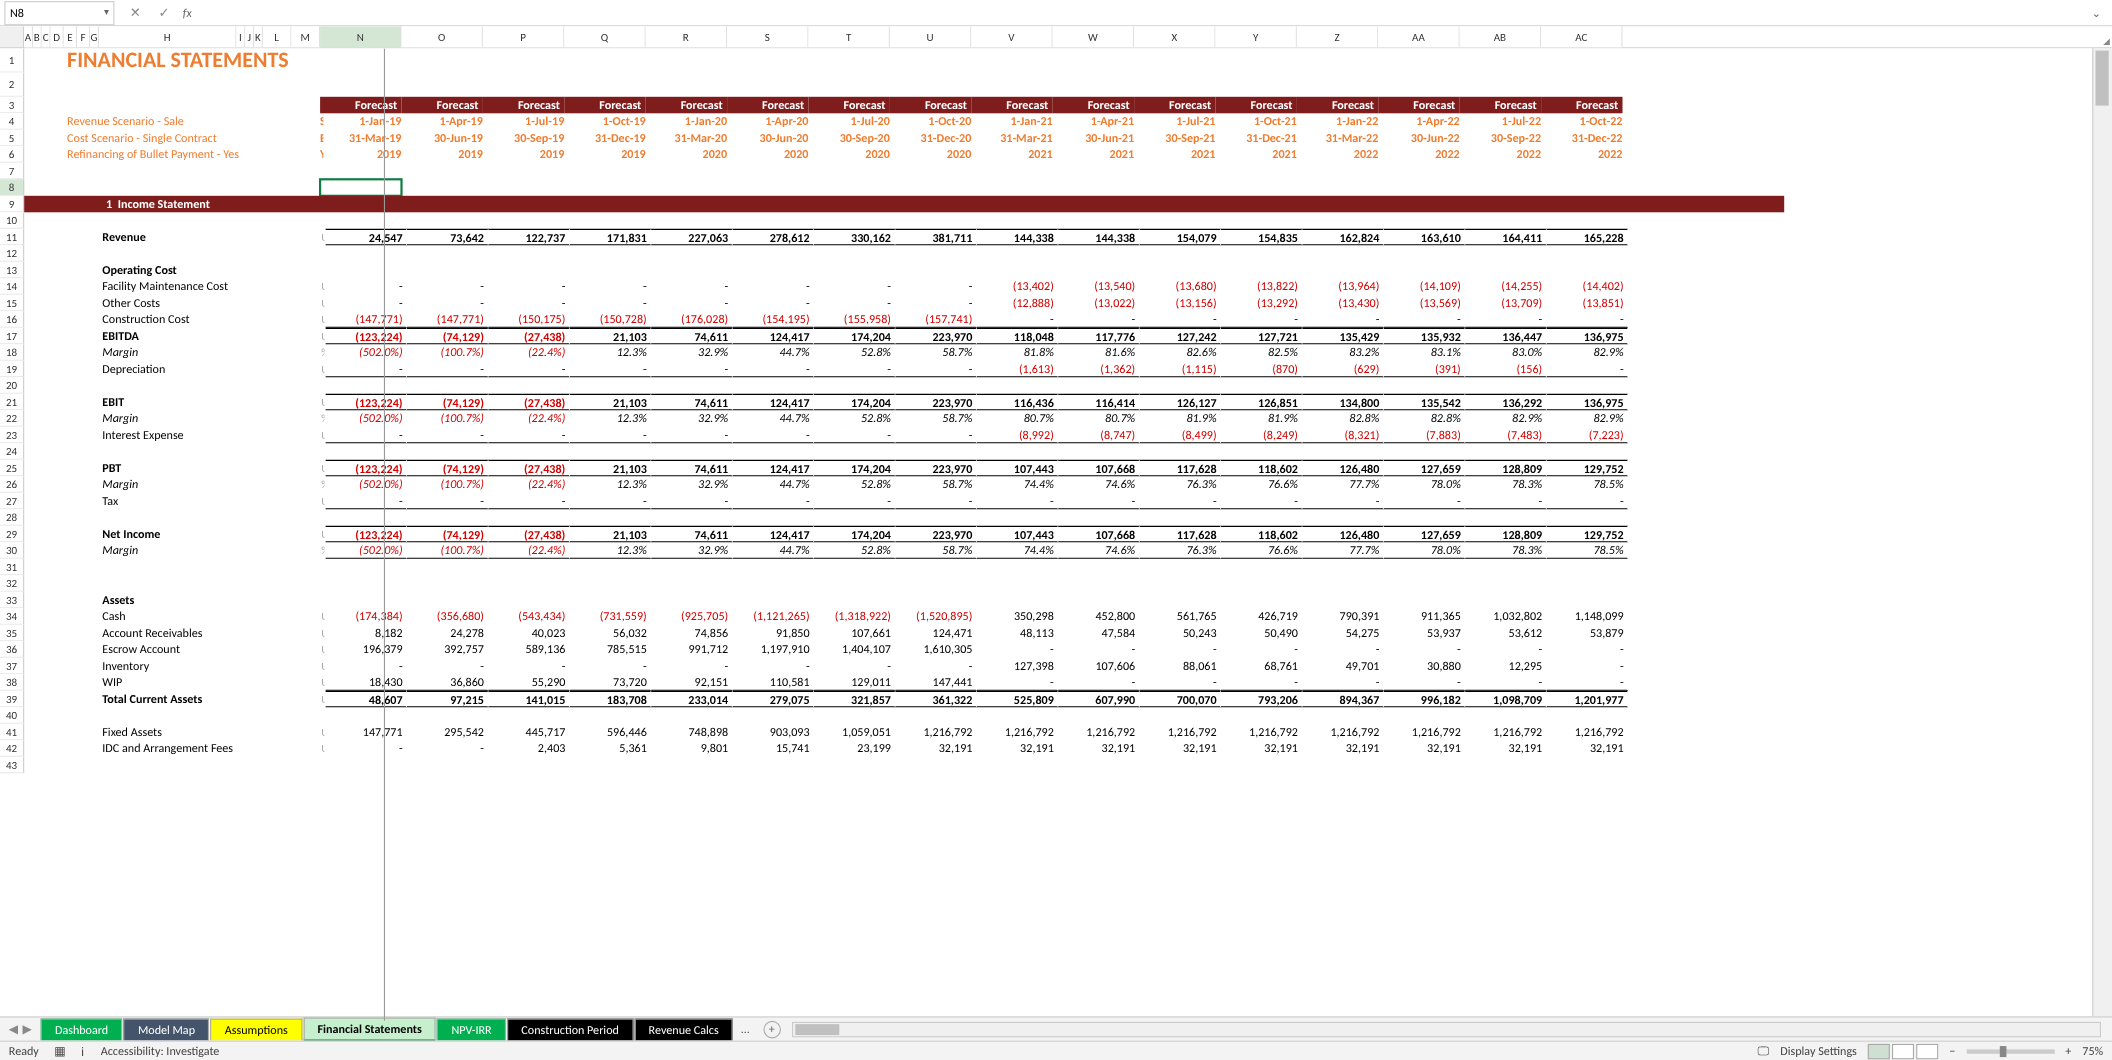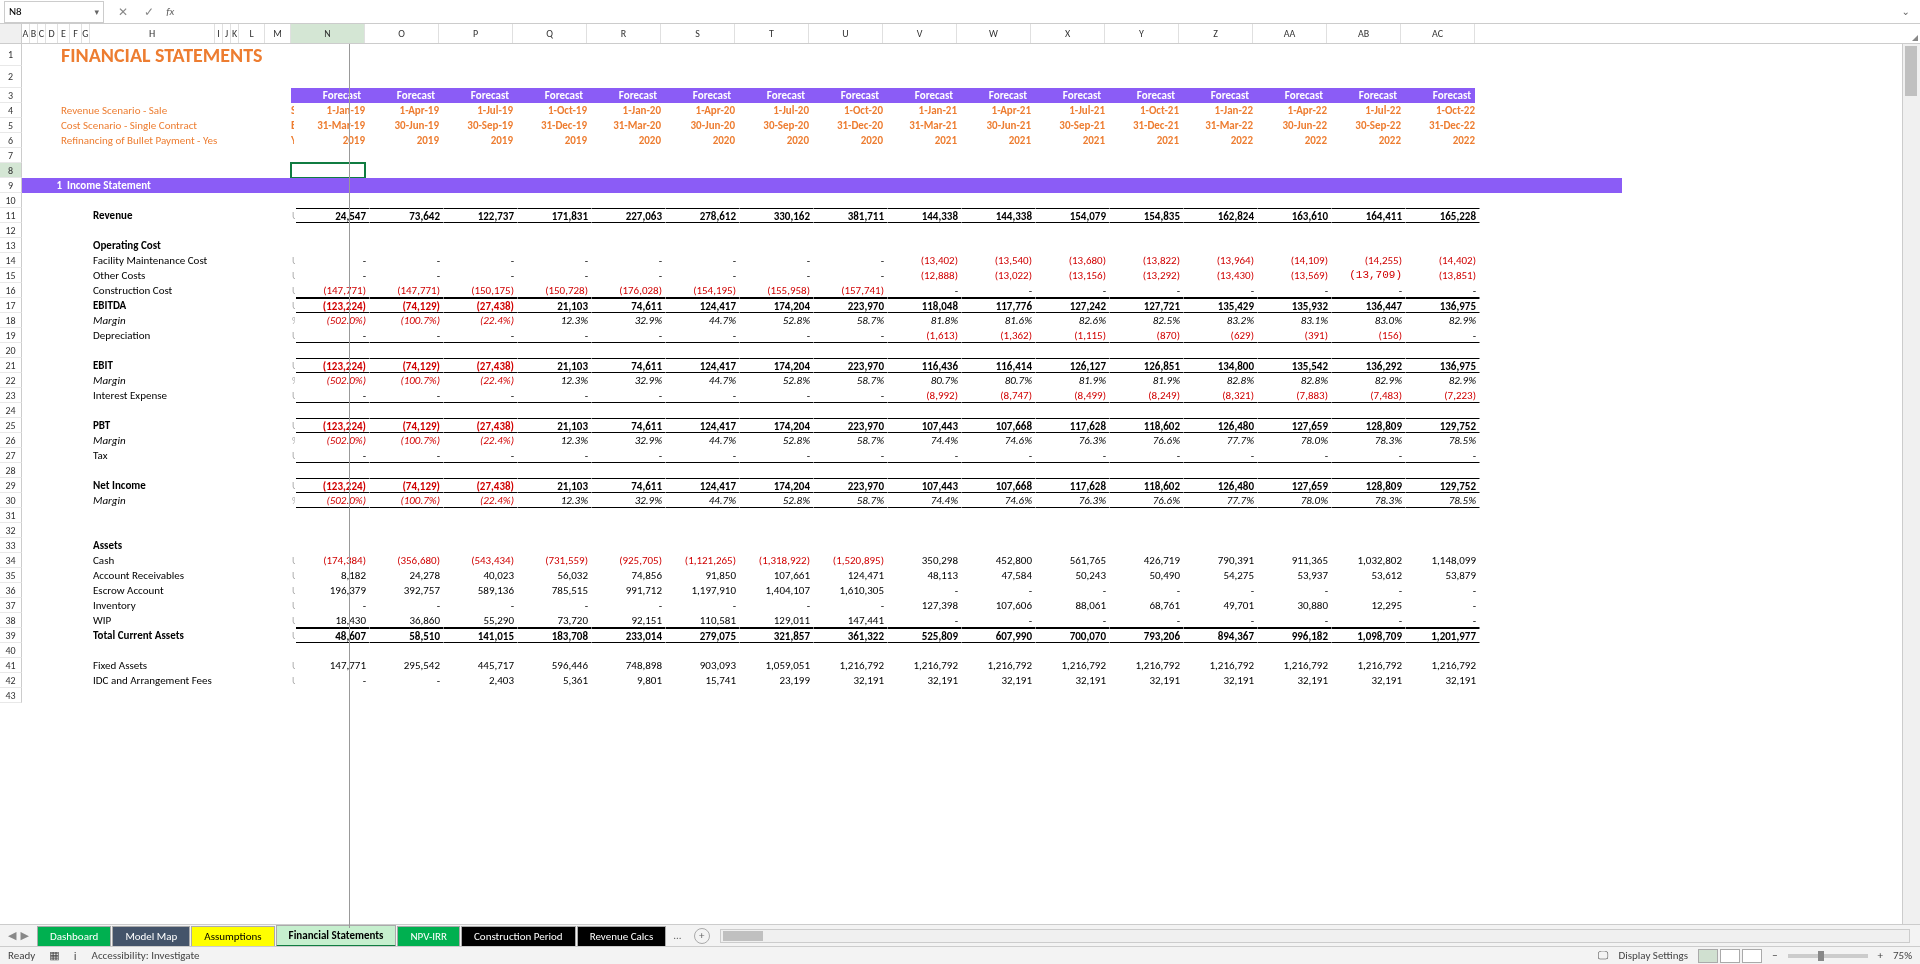--- a/index.html
+++ b/index.html
@@ -23,21 +23,21 @@
 .rh{background:#fff;border-right:1px solid #ccc;border-bottom:1px solid #e8e8e8;text-align:center;color:#333;font-size:10px;line-height:15px;height:15px;}
 .rh.sel{background:#d4e6d4;}
 .cells{position:absolute;left:22px;top:0;right:0;}
 .r{display:flex;height:15px;}
 .r.tall{height:22px;}
 .c{border-right:1px solid transparent;border-bottom:1px solid transparent;padding:0 3px;line-height:15px;overflow:hidden;white-space:nowrap;flex-shrink:0;}
 .freeze-line-v{position:absolute;top:0;bottom:0;width:1px;background:#999;z-index:5;}
 .title-cell{color:#ed7d31;font-weight:bold;font-size:20px;line-height:22px;}
 .orange{color:#ed7d31;}
 .orange-b{color:#ed7d31;font-weight:bold;}
-.hdr-band{background:#8b5cf6;color:#fff;font-weight:bold;line-height:15px;}
+.hdr-band{background:#7f1d1d;color:#fff;font-weight:bold;line-height:15px;}
 .bold{font-weight:bold;}
 .italic{font-style:italic;}
 .neg{color:#d00000;}
 .unit{color:#aaa;text-align:right;font-size:10px;}
 .num{text-align:right;}
 .bt{border-top:1px solid #000;}
 .bb{border-bottom:1px solid #000;}
 .btk{border-top:1.5px solid #000;}
 .bbk{border-bottom:1.5px solid #000;}
 .sel-cell{outline:2px solid #107c41;outline-offset:-1px;}
@@ -252,21 +252,21 @@
         <div class="c orange-b num" style="width: 74px;">2022</div>
         <div class="c orange-b num" style="width: 74px;">2022</div>
         <div class="c orange-b num" style="width: 74px;">2022</div>
       </div>
       <div class="r"></div>
       <div class="r">
         <div class="c " style="width: 269px;"></div>
         <div class="c sel-cell" style="width: 74px;"></div>
       </div>
       <div class="r">
-        <div class="c hdr-band" style="width: 1600px; padding-left: 20px;"><span style="display:inline-block;width:20px;text-align:right;">1</span>&nbsp;&nbsp;Income Statement</div>
+        <div class="c hdr-band" style="width: 1600px; padding-left: 60px;"><span style="display:inline-block;width:20px;text-align:right;">1</span>&nbsp;&nbsp;Income Statement</div>
       </div>
       <div class="r"></div>
       <div class="r">
         <div class="c " style="width: 68px;"></div>
         <div class="c bold " style="width: 199px;">Revenue</div>
         <div class="c unit" style="width: 2px;">US$000</div>
         <div class="c num bold bt bb" style="width: 74px;">24,547</div>
         <div class="c num bold bt bb" style="width: 74px;">73,642</div>
         <div class="c num bold bt bb" style="width: 74px;">122,737</div>
         <div class="c num bold bt bb" style="width: 74px;">171,831</div>
@@ -320,21 +320,21 @@
         <div class="c num" style="width: 74px;">-</div>
         <div class="c num" style="width: 74px;">-</div>
         <div class="c num" style="width: 74px;">-</div>
         <div class="c num" style="width: 74px;">-</div>
         <div class="c num neg" style="width: 74px;">(12,888)</div>
         <div class="c num neg" style="width: 74px;">(13,022)</div>
         <div class="c num neg" style="width: 74px;">(13,156)</div>
         <div class="c num neg" style="width: 74px;">(13,292)</div>
         <div class="c num neg" style="width: 74px;">(13,430)</div>
         <div class="c num neg" style="width: 74px;">(13,569)</div>
-        <div class="c num neg" style="width: 74px; font-family: Liberation Mono, monospace;">(13,709)</div>
+        <div class="c num neg" style="width: 74px;">(13,709)</div>
         <div class="c num neg" style="width: 74px;">(13,851)</div>
       </div>
       <div class="r">
         <div class="c " style="width: 68px;"></div>
         <div class="c " style="width: 199px;">Construction Cost</div>
         <div class="c unit" style="width: 2px;">US$000</div>
         <div class="c num neg bb" style="width: 74px;">(147,771)</div>
         <div class="c num neg bb" style="width: 74px;">(147,771)</div>
         <div class="c num neg bb" style="width: 74px;">(150,175)</div>
         <div class="c num neg bb" style="width: 74px;">(150,728)</div>
@@ -694,21 +694,21 @@
         <div class="c num bb" style="width: 74px;">-</div>
         <div class="c num bb" style="width: 74px;">-</div>
         <div class="c num bb" style="width: 74px;">-</div>
         <div class="c num bb" style="width: 74px;">-</div>
       </div>
       <div class="r">
         <div class="c " style="width: 68px;"></div>
         <div class="c bold " style="width: 199px;">Total Current Assets</div>
         <div class="c unit" style="width: 2px;">US$000</div>
         <div class="c num bold bt bb" style="width: 74px;">48,607</div>
-        <div class="c num bold bt bb" style="width: 74px;">58,510</div>
+        <div class="c num bold bt bb" style="width: 74px;">97,215</div>
         <div class="c num bold bt bb" style="width: 74px;">141,015</div>
         <div class="c num bold bt bb" style="width: 74px;">183,708</div>
         <div class="c num bold bt bb" style="width: 74px;">233,014</div>
         <div class="c num bold bt bb" style="width: 74px;">279,075</div>
         <div class="c num bold bt bb" style="width: 74px;">321,857</div>
         <div class="c num bold bt bb" style="width: 74px;">361,322</div>
         <div class="c num bold bt bb" style="width: 74px;">525,809</div>
         <div class="c num bold bt bb" style="width: 74px;">607,990</div>
         <div class="c num bold bt bb" style="width: 74px;">700,070</div>
         <div class="c num bold bt bb" style="width: 74px;">793,206</div>

